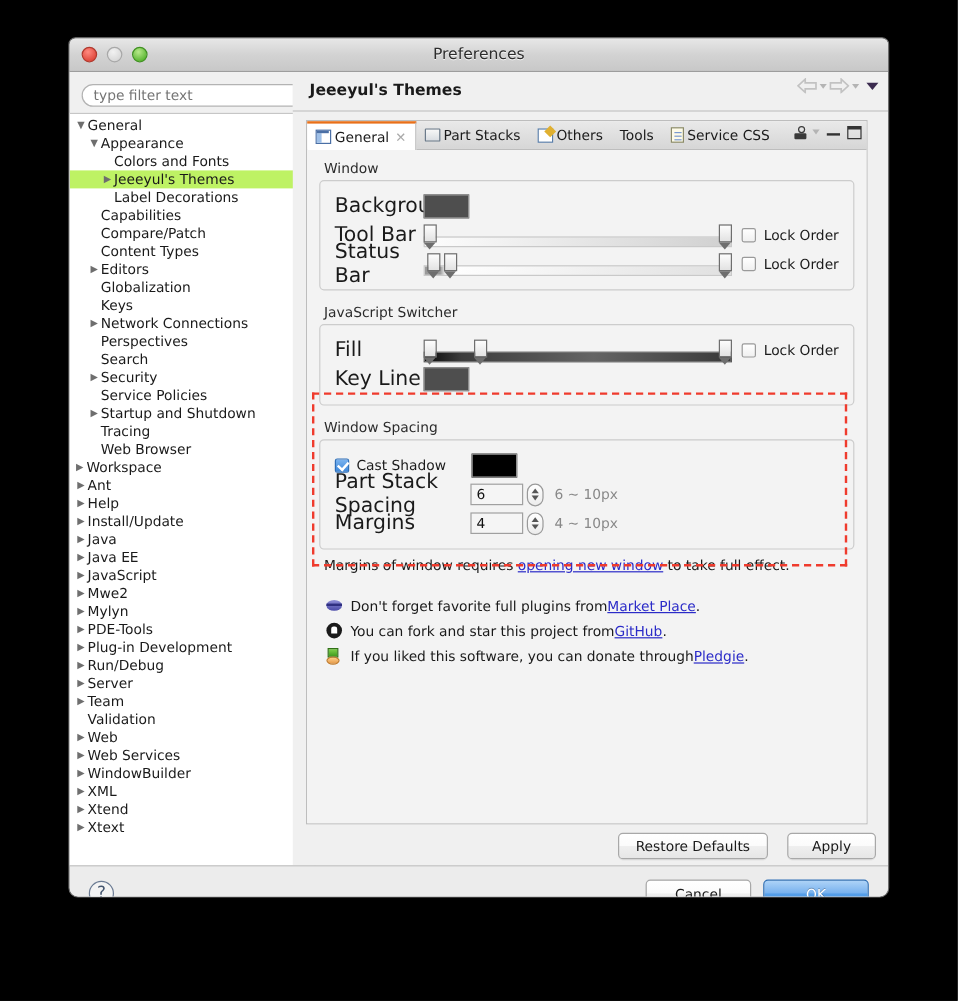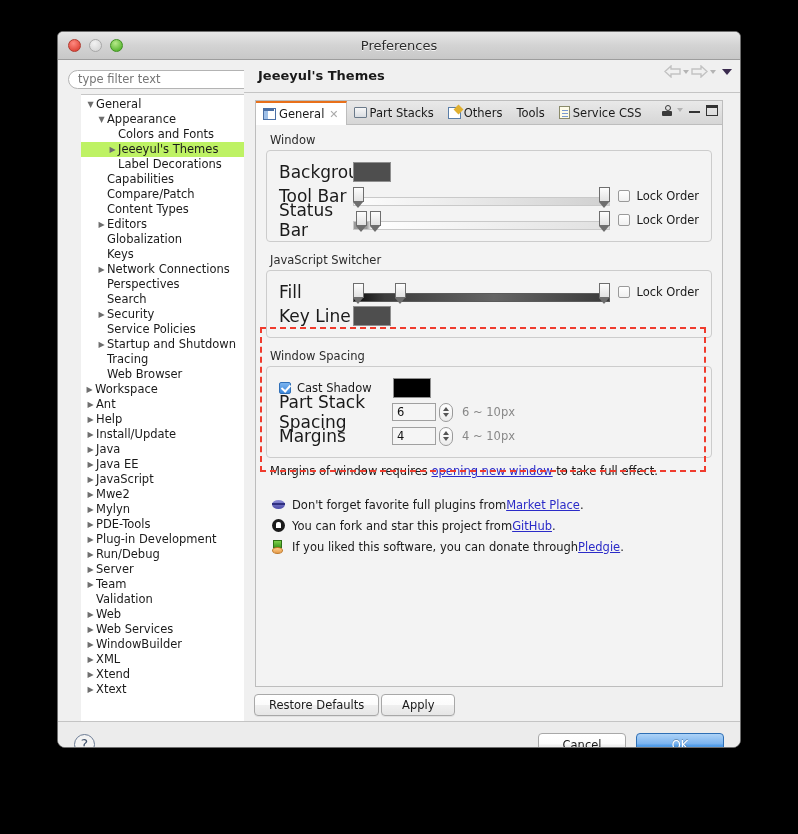--- a/index.html
+++ b/index.html
@@ -87,21 +87,20 @@
     box-sizing: border-box;
     outline: none;
   }
   #tree {
     position: absolute;
     top: 34px; left: 0; right: 1px; bottom: 0;
     background: #ffffff;
     border-top: 1px solid #c6c6c6;
     overflow: hidden;
     padding-top: 2px;
-    margin-left: 23px;
   }
   .tree-row {
     position: relative;
     height: 15px;
     line-height: 15px;
     font-size: 11.5px;
     color: #1a1a1a;
     white-space: nowrap;
     cursor: default;
     padding-left: 4px;
@@ -402,21 +401,22 @@
   }
 
   
   #apply-bar {
     position: absolute;
     left: 186px;
     right: 10px;
     top: 634px;
     height: 26px;
     display: flex;
-    gap: 2px;
+    justify-content: flex-end;
+    gap: 16px;
   }
   .btn {
     height: 22px;
     min-width: 74px;
     padding: 0 14px;
     font-size: 11.5px;
     color: #1a1a1a;
     background: linear-gradient(to bottom, #ffffff 0%, #fbfbfb 48%, #efefef 52%, #e6e6e6 100%);
     border: 1px solid #a8a8a8;
     border-radius: 4px;

